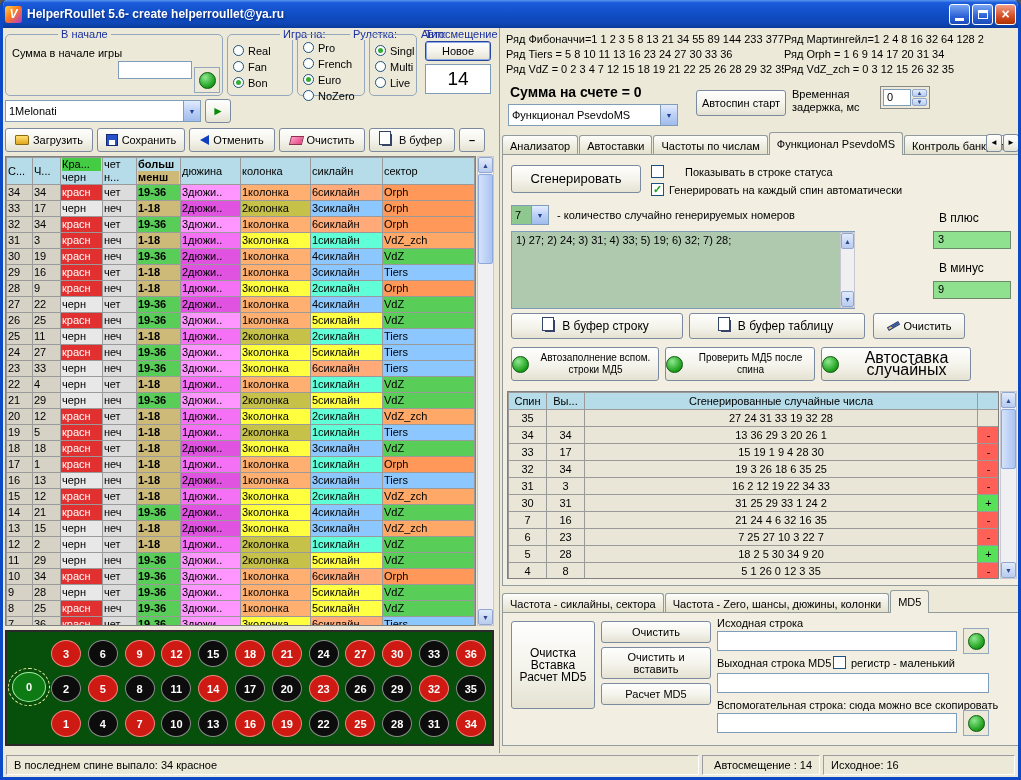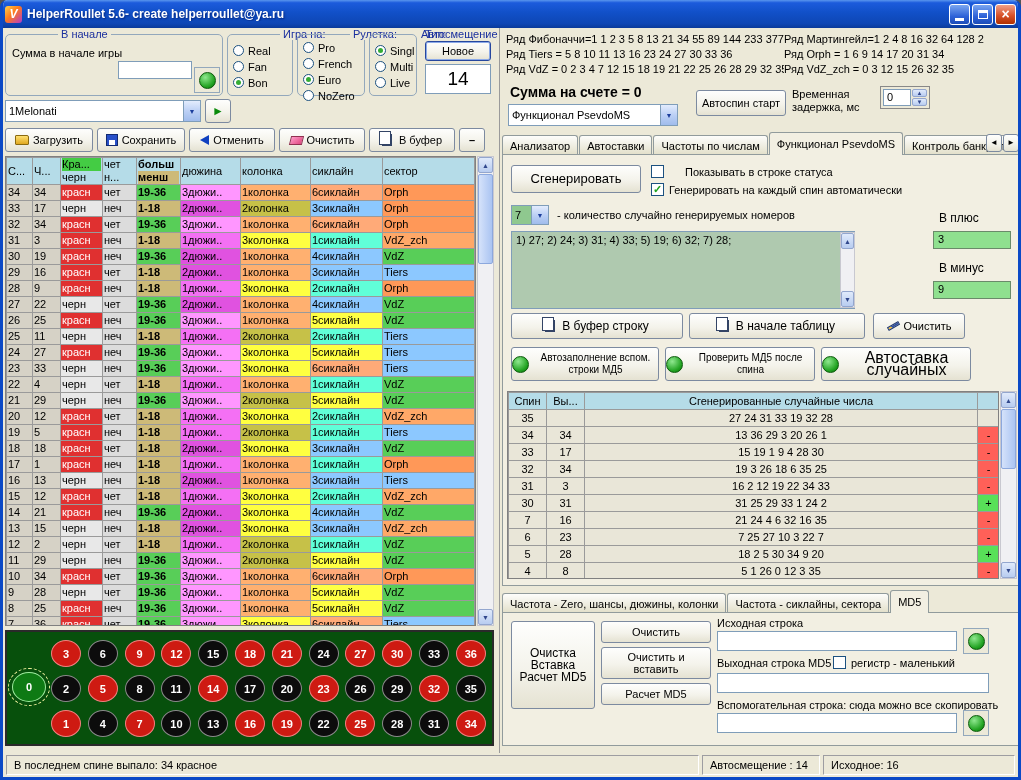--- a/index.html
+++ b/index.html
@@ -699,21 +699,21 @@
         <div class="valbox" style="left:430px;top:76px;width:78px;">3</div>
         <span class="lbl" style="left:436px;top:106px;font-size:12px;">В минус</span>
         <div class="valbox" style="left:430px;top:126px;width:78px;">9</div>
 
         <div class="btn" style="left:8px;top:158px;width:172px;height:26px;font-size:12px;">
             <span class="ico-copy"></span>
             <span>В буфер строку</span>
           </div>
         <div class="btn" style="left:186px;top:158px;width:176px;height:26px;font-size:12px;">
             <span class="ico-copy"></span>
-            <span>В начале таблицу</span>
+            <span>В буфер таблицу</span>
           </div>
         <div class="btn" style="left:370px;top:158px;width:92px;height:26px;">
             <span class="ico-pen"></span>
             <span>Очистить</span>
           </div>
 
         <div class="btn" style="left:8px;top:192px;width:148px;height:34px;font-size:10px;">
             <span class="gico"></span>
             <span style="white-space:normal;">Автозаполнение вспом. строки МД5</span>
           </div>
@@ -803,22 +803,22 @@
         <div class="vscroll" style="left:497px;top:236px;height:188px;">
           <div class="sb-btn">▲</div>
           <div class="sb-track">
               <div class="sb-thumb" style="top:1px;height:60px;"></div>
             </div>
           <div class="sb-btn">▼</div>
         </div>
       </div>
 
       <div class="tabstrip" style="left:2px;top:562px;">
+          <div class="tab">Частота - сиклайны, сектора</div>
           <div class="tab">Частота - Zero, шансы, дюжины, колонки</div>
-          <div class="tab">Частота - сиклайны, сектора</div>
           <div class="tab active">MD5</div>
         </div>
 
       <div class="panel" style="left:2px;top:584px;width:517px;height:134px;">
         <div class="btn" style="left:8px;top:8px;width:84px;height:88px;font-size:12px;white-space:normal;padding:0 6px;">
             <span>Очистка Вставка Расчет MD5</span>
           </div>
         <div class="btn" style="left:98px;top:8px;width:110px;height:22px;">
             <span>Очистить</span>
           </div>
@@ -846,20 +846,20 @@
             <span class="gico"></span>
           </div>
       </div>
     </div>
   </div>
 
   <div class="statusbar">
     <div class="ss" style="flex:1;">
         <span>В последнем спине выпало: 34 красное</span>
       </div>
-    <div class="ss" style="width:118px;">
+    <div class="ss" style="width:118px;justify-content:flex-end;">
         <span>Автосмещение : 14</span>
       </div>
     <div class="ss" style="width:192px;">
         <span>Исходное: 16</span>
       </div>
   </div>
 </div>
 
 </body></html>

